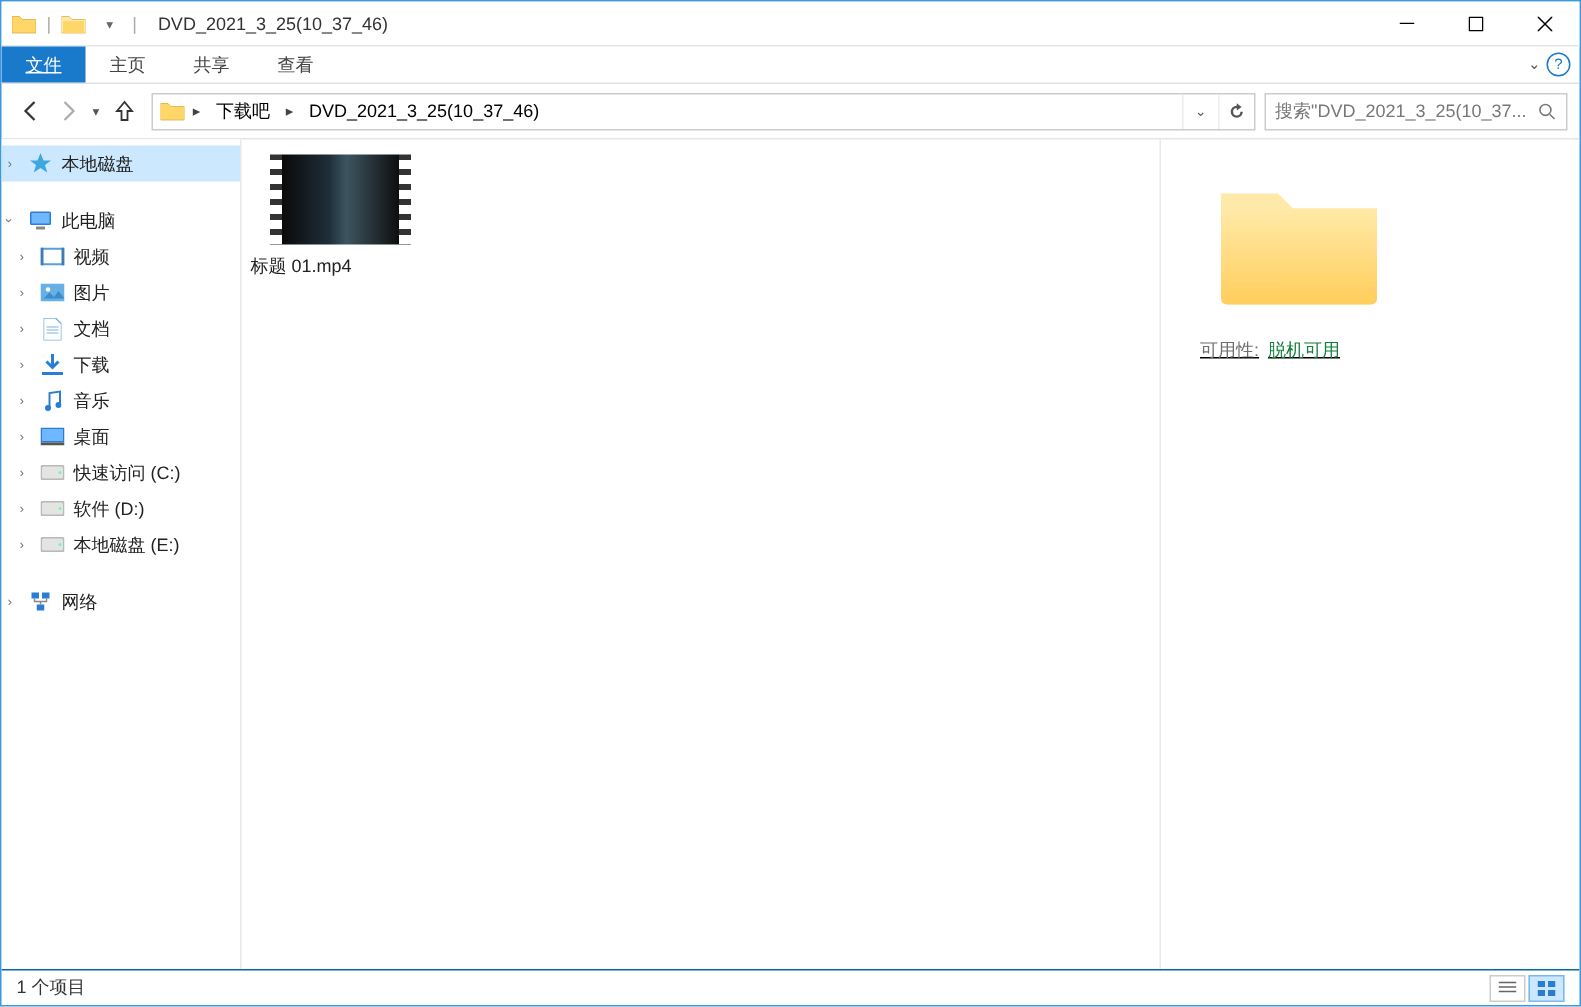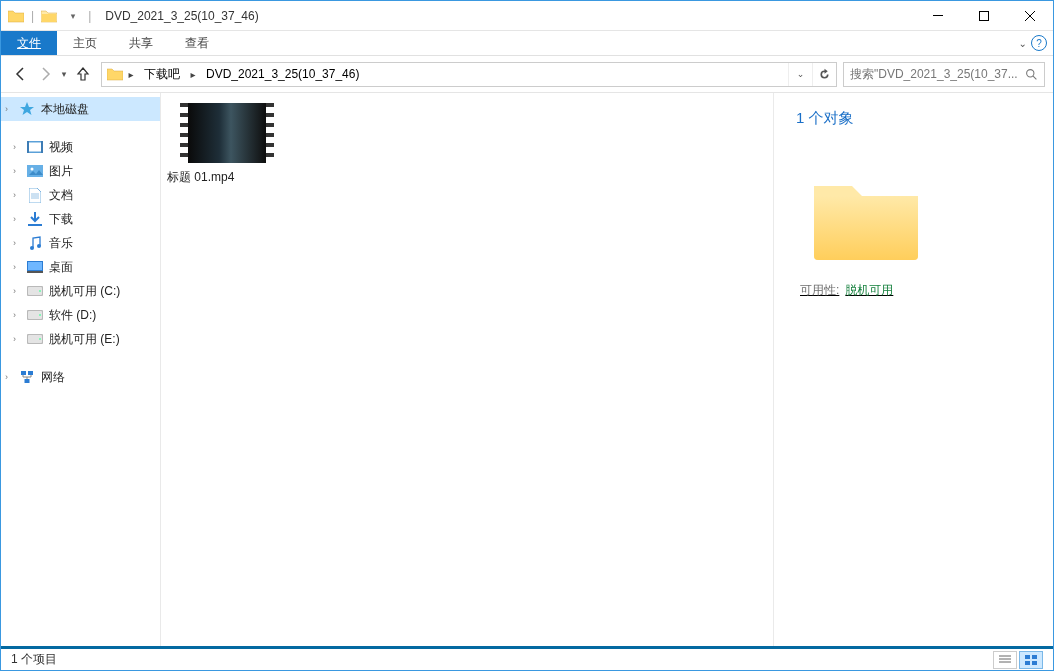--- a/index.html
+++ b/index.html
@@ -62,21 +62,21 @@
     
     .details { width: 280px; border-left: 1px solid #eaeaea; padding: 16px 12px 12px 22px; }
     .obj-title { font-size: 15px; color: #1a6fc7; margin-bottom: 38px; }
     .big-folder { width: 120px; height: 100px; margin-left: 10px; margin-bottom: 16px; position: relative; }
     .big-folder svg { width: 100%; height: 100%; }
     .prop-row { display: flex; gap: 6px; font-size: 12px; margin-left: 4px; text-decoration: underline; }
     .prop-label { color: #6f6f6f; }
     .prop-value { color: #15803d; }
 
     
-    .statusbar { height: 24px; border-top: 3px solid #0369a1; display: flex; align-items: center; padding: 0 10px; font-size: 12px; color: #333; }
+    .statusbar { height: 24px; border-top: 1px solid #0369a1; display: flex; align-items: center; padding: 0 10px; font-size: 12px; color: #333; }
     .status-right { margin-left: auto; display: flex; gap: 2px; }
     .view-btn { width: 24px; height: 18px; border: 1px solid #ccc; display: flex; align-items: center; justify-content: center; }
     .view-btn.active { background: #cce8ff; border-color: #7ab8e8; }
 
     
     svg { display: block; }
   </style>
 </head>
 <body>
 
@@ -181,20 +181,31 @@
     <div class="side-item header selected">
       <span class="side-expand">›</span>
       <span class="side-icon">
         <svg width="14" height="14" viewBox="0 0 14 14">
             <path d="M7 0 L9 5 L14 5 L10 8 L11.5 13 L7 10 L2.5 13 L4 8 L0 5 L5 5 z" fill="#3fa7e0"></path>
           </svg>
       </span>
       <span>本地磁盘</span>
     </div>
     <div class="side-sep"></div>
+    <div class="side-item header">
+      <span class="side-expand" style="transform:rotate(90deg);">›</span>
+      <span class="side-icon">
+        <svg width="16" height="14" viewBox="0 0 16 14">
+            <rect x="1" y="1" width="14" height="9" rx="1" fill="#2b7cd3"></rect>
+            <rect x="2" y="2" width="12" height="7" fill="#6fb7ff"></rect>
+            <rect x="5" y="11" width="6" height="2" fill="#888"></rect>
+          </svg>
+      </span>
+      <span>此电脑</span>
+    </div>
     <div class="side-item">
       <span class="side-expand">›</span>
       <span class="side-icon">
         <svg width="16" height="12" viewBox="0 0 16 12">
             <rect width="16" height="12" fill="#5aa0d8"></rect>
             <rect x="1.5" y="1.5" width="13" height="9" fill="#fff"></rect>
             <rect x="0" y="0" width="2" height="12" fill="#3d7cb5"></rect>
             <rect x="14" y="0" width="2" height="12" fill="#3d7cb5"></rect>
           </svg>
       </span>
@@ -255,21 +266,21 @@
     </div>
     <div class="side-item">
       <span class="side-expand">›</span>
       <span class="side-icon">
         <svg width="16" height="10" viewBox="0 0 16 10">
             <rect width="16" height="10" rx="1" fill="#b9b9b9"></rect>
             <rect x="1" y="1" width="14" height="8" rx="1" fill="#e4e4e4"></rect>
             <circle cx="13" cy="5" r="1" fill="#6fa"></circle>
           </svg>
       </span>
-      <span>脱机可用 (C:)</span>
+      <span>快速访问 (C:)</span>
     </div>
     <div class="side-item">
       <span class="side-expand">›</span>
       <span class="side-icon">
         <svg width="16" height="10" viewBox="0 0 16 10">
             <rect width="16" height="10" rx="1" fill="#b9b9b9"></rect>
             <rect x="1" y="1" width="14" height="8" rx="1" fill="#e4e4e4"></rect>
             <circle cx="13" cy="5" r="1" fill="#6fa"></circle>
           </svg>
       </span>
@@ -277,21 +288,21 @@
     </div>
     <div class="side-item">
       <span class="side-expand">›</span>
       <span class="side-icon">
         <svg width="16" height="10" viewBox="0 0 16 10">
             <rect width="16" height="10" rx="1" fill="#b9b9b9"></rect>
             <rect x="1" y="1" width="14" height="8" rx="1" fill="#e4e4e4"></rect>
             <circle cx="13" cy="5" r="1" fill="#6fa"></circle>
           </svg>
       </span>
-      <span>脱机可用 (E:)</span>
+      <span>本地磁盘 (E:)</span>
     </div>
     <div class="side-sep"></div>
     <div class="side-item header">
       <span class="side-expand">›</span>
       <span class="side-icon">
         <svg width="16" height="14" viewBox="0 0 16 14">
             <rect x="2" y="1" width="5" height="4" fill="#2b7cd3"></rect>
             <rect x="9" y="1" width="5" height="4" fill="#2b7cd3"></rect>
             <rect x="5.5" y="9" width="5" height="4" fill="#2b7cd3"></rect>
             <path d="M4 5 v2 h8 v-2 M8 7 v2" stroke="#888" fill="none"></path>
@@ -307,21 +318,20 @@
         <div class="thumb">
           <div class="film-strip left"></div>
           <div class="thumb-img"></div>
           <div class="film-strip right"></div>
         </div>
         <div class="file-label">标题 01.mp4</div>
       </div>
     </div>
 
     <div class="details">
-      <div class="obj-title">1 个对象</div>
       <div class="big-folder">
         <svg viewBox="0 0 120 100">
           <path d="M8 20 h38 l10 10 h56 v60 a4 4 0 0 1 -4 4 H12 a4 4 0 0 1 -4 -4 z" fill="#ffe9a8"></path>
           <path d="M8 30 h104 v60 a4 4 0 0 1 -4 4 H12 a4 4 0 0 1 -4 -4 z" fill="url(#fg)"></path>
           <defs>
               <linearGradient id="fg" x1="0" y1="0" x2="0" y2="1">
                 <stop offset="0" stop-color="#ffe9a8"></stop>
                 <stop offset="1" stop-color="#ffce5b"></stop>
               </linearGradient>
             </defs>

